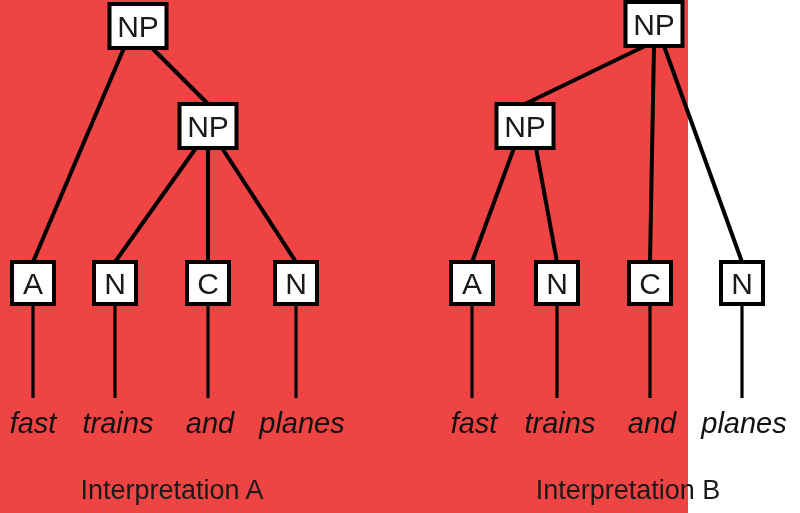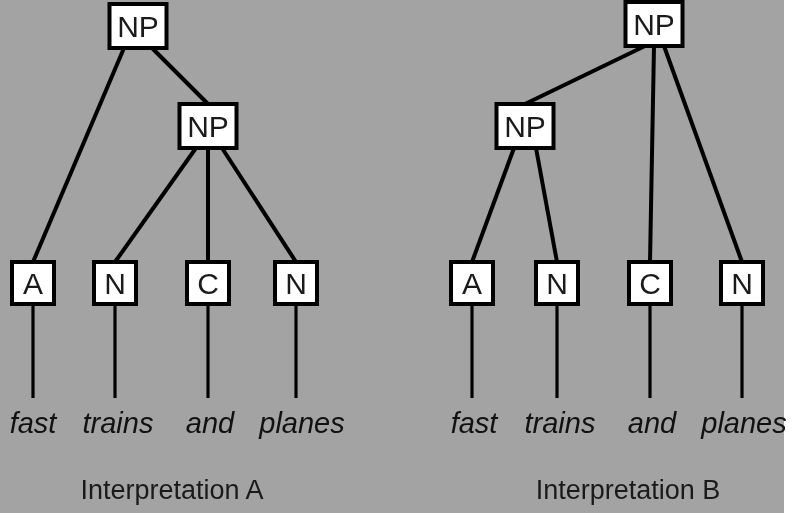--- a/index.html
+++ b/index.html
@@ -8,23 +8,23 @@
     background: #ffffff;
   }
   body {
     width: 800px;
     height: 513px;
     overflow: hidden;
     font-family: "Liberation Sans", sans-serif;
   }
   #stage {
     position: relative;
-    width: 784px;
+    width: 688px;
     height: 513px;
-    background: #a3a3a3;
+    background: #ef4444;
   }
   svg.tree-layer {
     position: absolute;
     left: 0;
     top: 0;
     width: 800px;
     height: 513px;
     display: block;
   }
   .edge {

